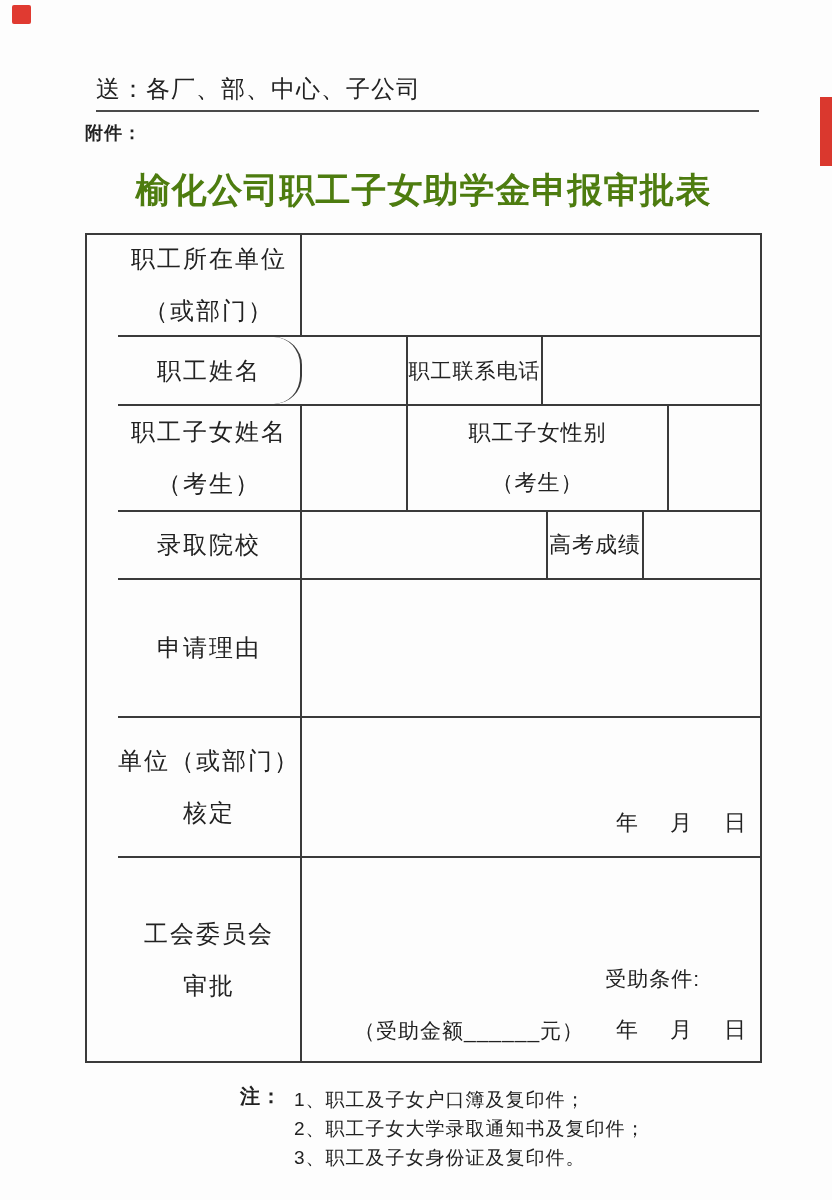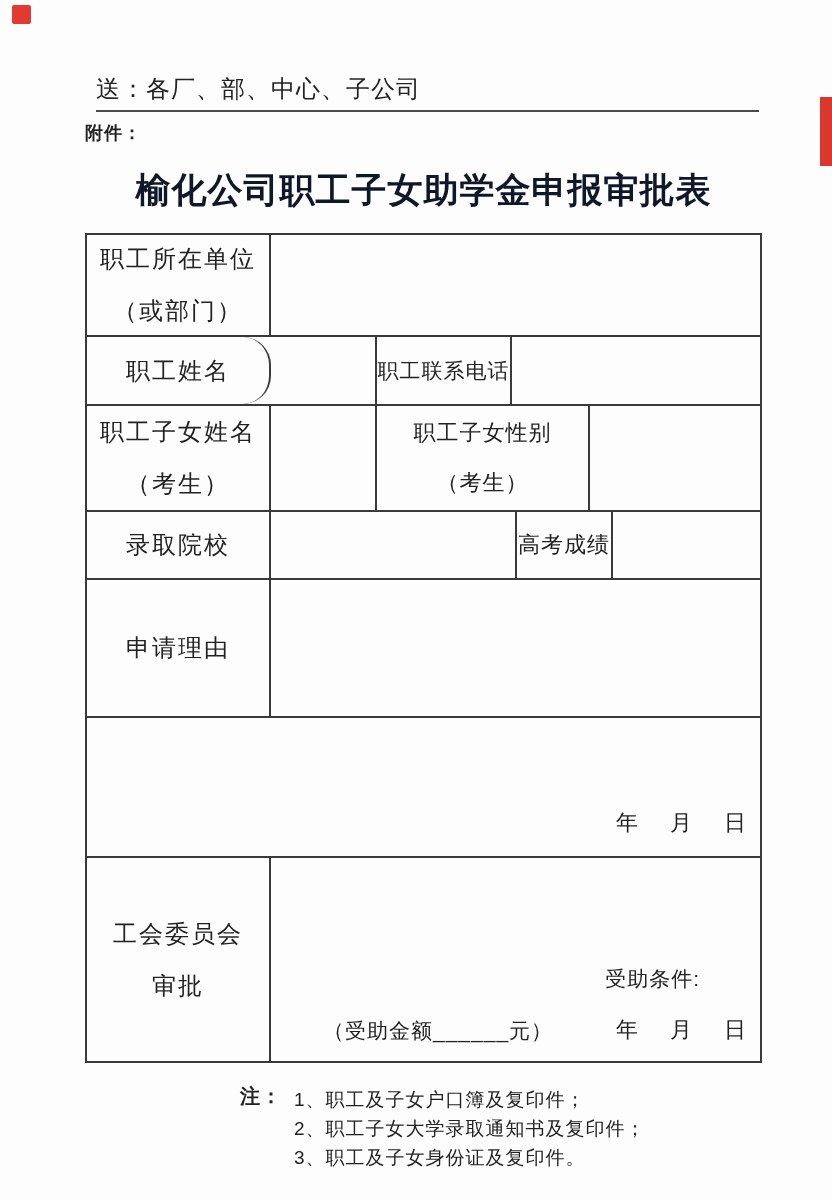--- a/index.html
+++ b/index.html
@@ -19,27 +19,27 @@
     font-size:24px; letter-spacing:1px; padding-bottom:5px;
     border-bottom:2px solid #4a4a4a; white-space:nowrap;
   }
   .attachment {
     position:absolute; left:85px; top:121px;
     font-size:18px; font-weight:700; letter-spacing:1px;
   }
   .title {
     position:absolute; left:85px; top:167px; width:677px;
     text-align:center; font-size:35px; font-weight:900; letter-spacing:1px;
-    color:#0f172a;
+    color:#4d7c0f;
   }
 
   .form-table {
     position:absolute; left:85px; top:233px; width:677px; height:830px;
     border:2px solid #3a3a3a; box-sizing:border-box;
-    display:flex; flex-direction:column;
+    display:flex; flex-direction:column;padding-left:31px;
   }
   .trow { display:flex; flex-direction:row; border-bottom:2px solid #3a3a3a;
     box-sizing:border-box; flex:0 0 auto; }
   .trow.last { border-bottom:none; flex:1 1 auto; }
   .tc { border-right:2px solid #3a3a3a; box-sizing:border-box;
     display:flex; align-items:center; justify-content:center; flex:0 0 auto; }
   .tc.grow { flex:1 1 auto; border-right:none; }
   .label-stack { display:flex; flex-direction:column; align-items:center;
     justify-content:center; gap:20px; }
   .lbl-main { font-size:24px; letter-spacing:2px; }
@@ -100,21 +100,21 @@
     </div>
 
     <div class="trow" style="height:106px;">
       <div class="tc" style="width:184px;">
         <div class="label-stack">
           <span class="lbl-main">职工子女姓名</span>
           <span class="lbl-main">（考生）</span>
         </div>
       </div>
       <div class="tc" style="width:106px;"></div>
-      <div class="tc" style="width:213px;">
+      <div class="tc" style="width:261px;">
         <div class="label-stack">
           <span class="lbl-mid">职工子女性别</span>
           <span class="lbl-mid">（考生）</span>
         </div>
       </div>
       <div class="tc grow"></div>
     </div>
 
     <div class="trow" style="height:68px;">
       <div class="tc" style="width:184px;">
@@ -127,20 +127,26 @@
       <div class="tc grow"></div>
     </div>
 
     <div class="trow" style="height:138px;">
       <div class="tc" style="width:184px;">
         <span class="lbl-main">申请理由</span>
       </div>
     </div>
 
     <div class="trow" style="height:140px;">
+      <div class="tc" style="width:184px;">
+        <div class="label-stack">
+          <span class="lbl-main">单位（或部门）</span>
+          <span class="lbl-main">核定</span>
+        </div>
+      </div>
       <div class="tc grow rel">
         <div class="date-line">
           <span>年</span>
           <span>月</span>
           <span>日</span>
         </div>
       </div>
     </div>
 
     <div class="trow last">

